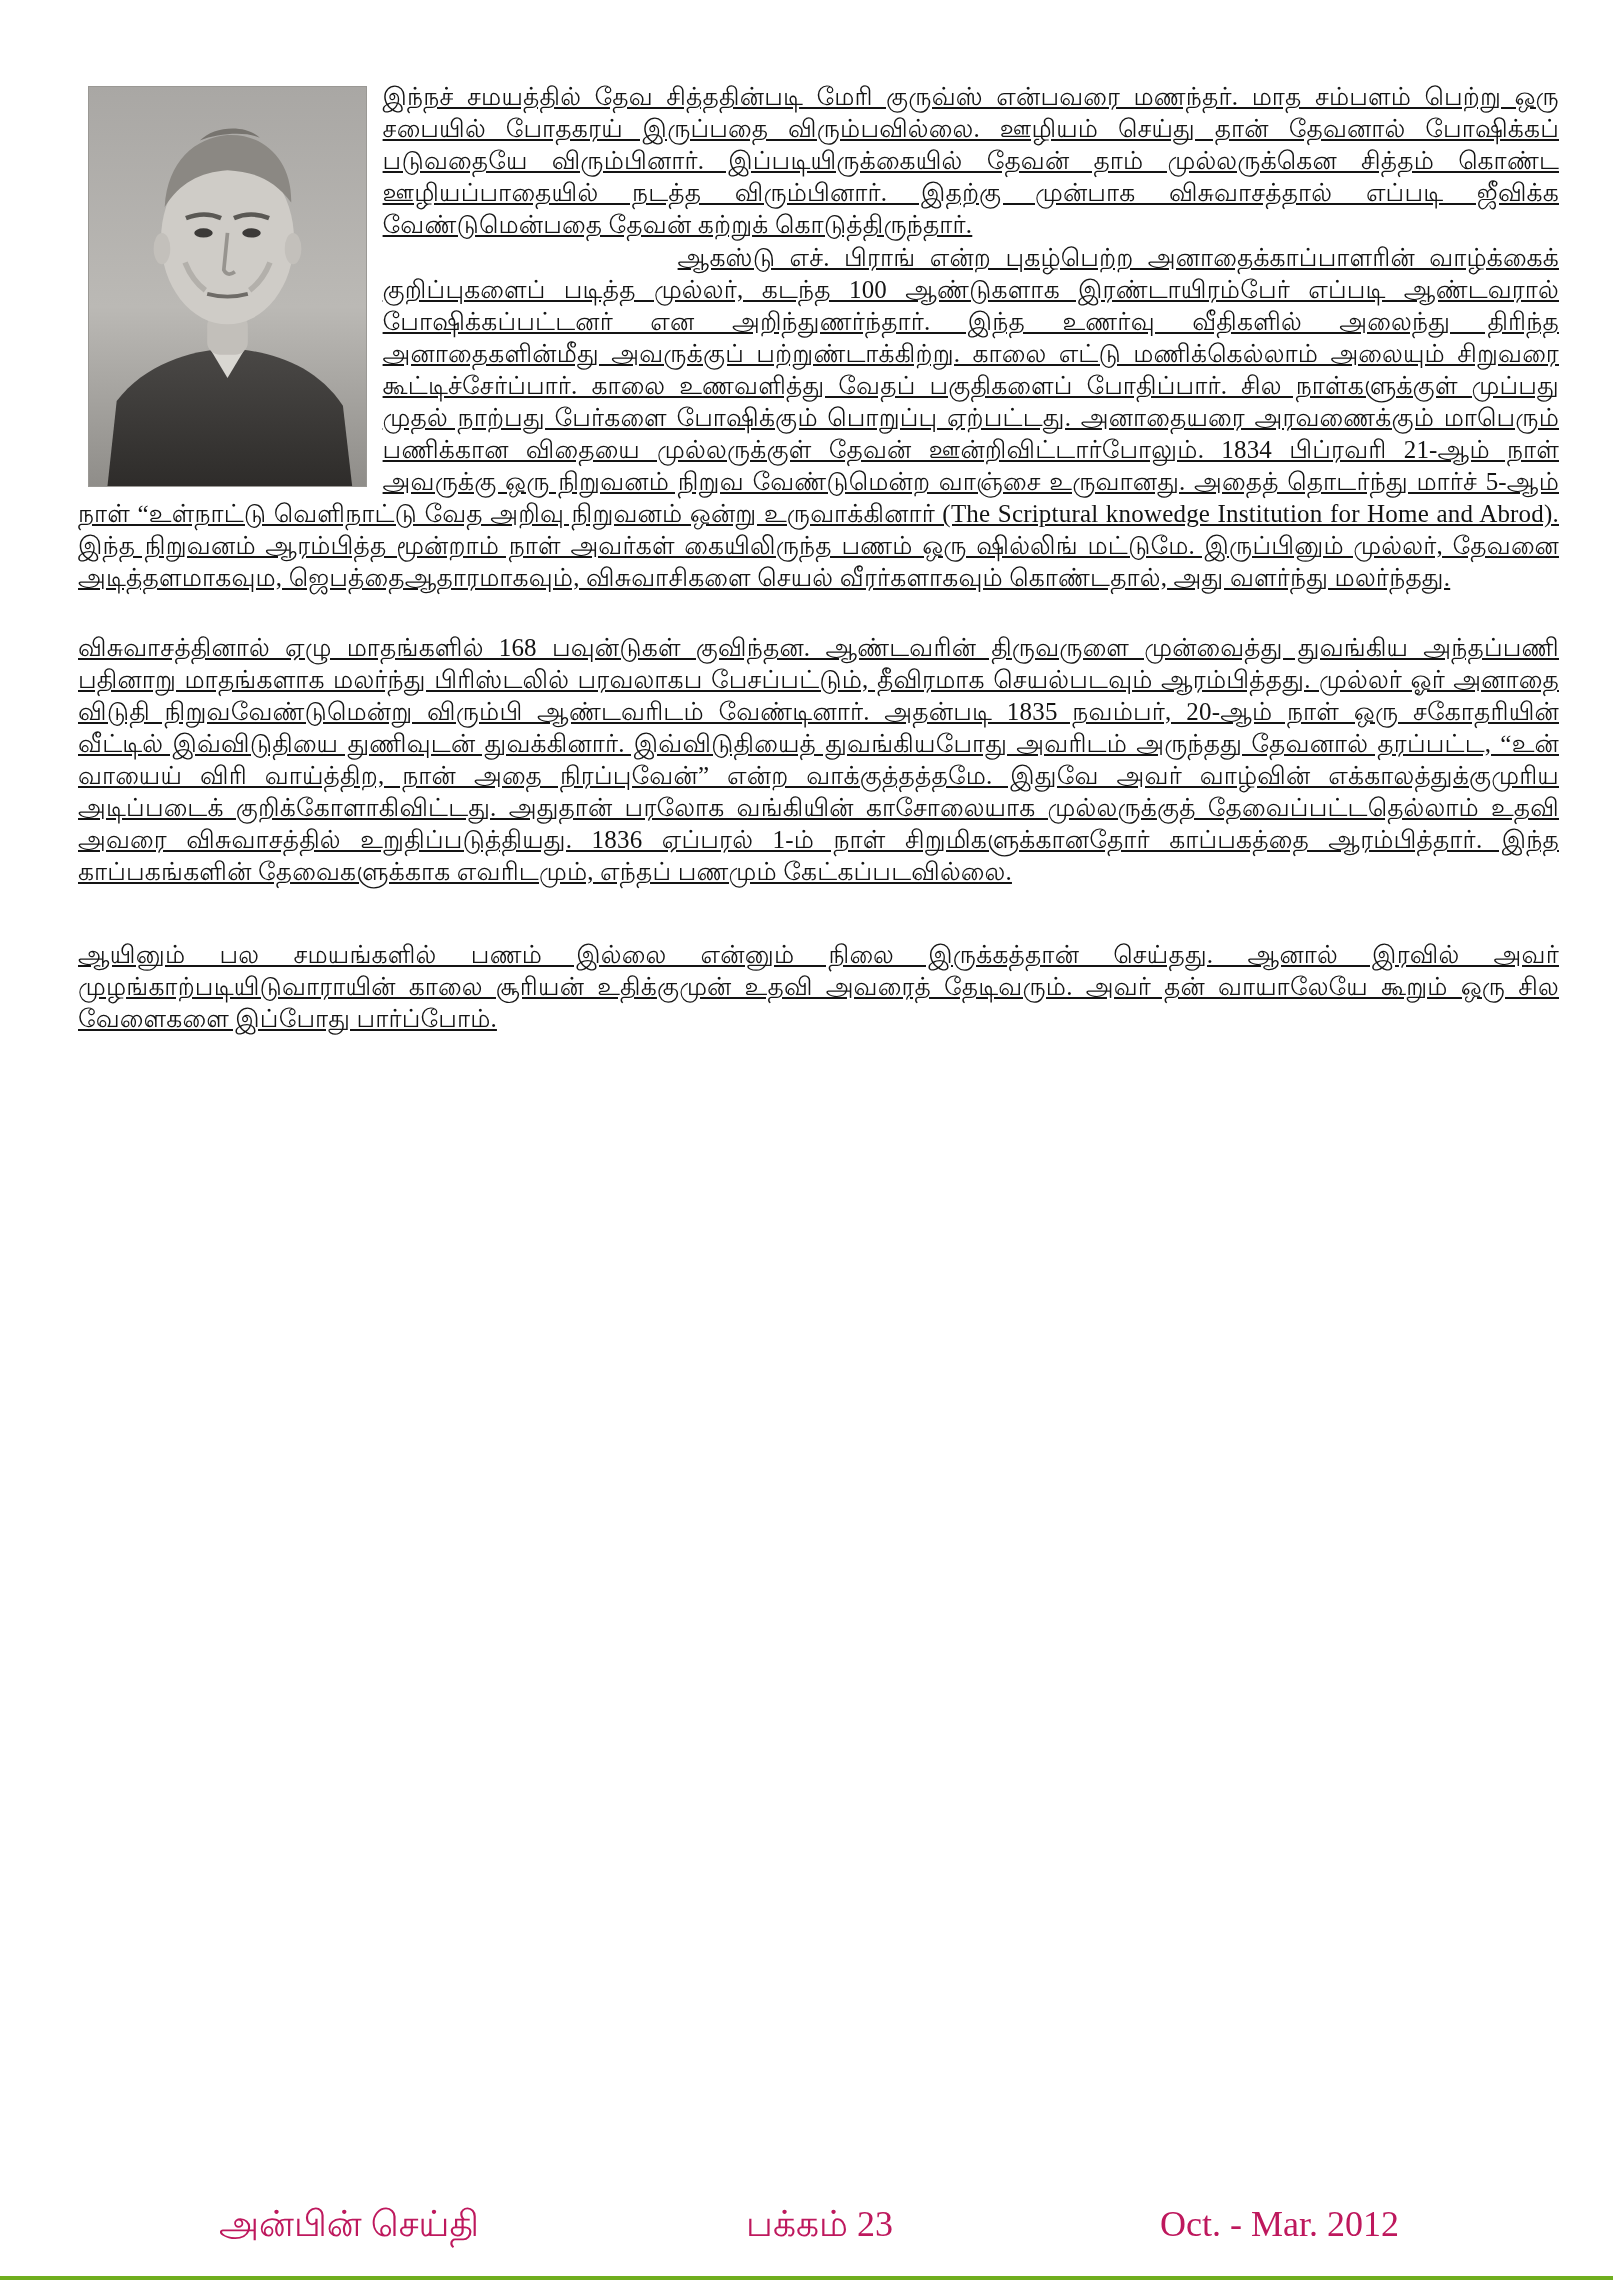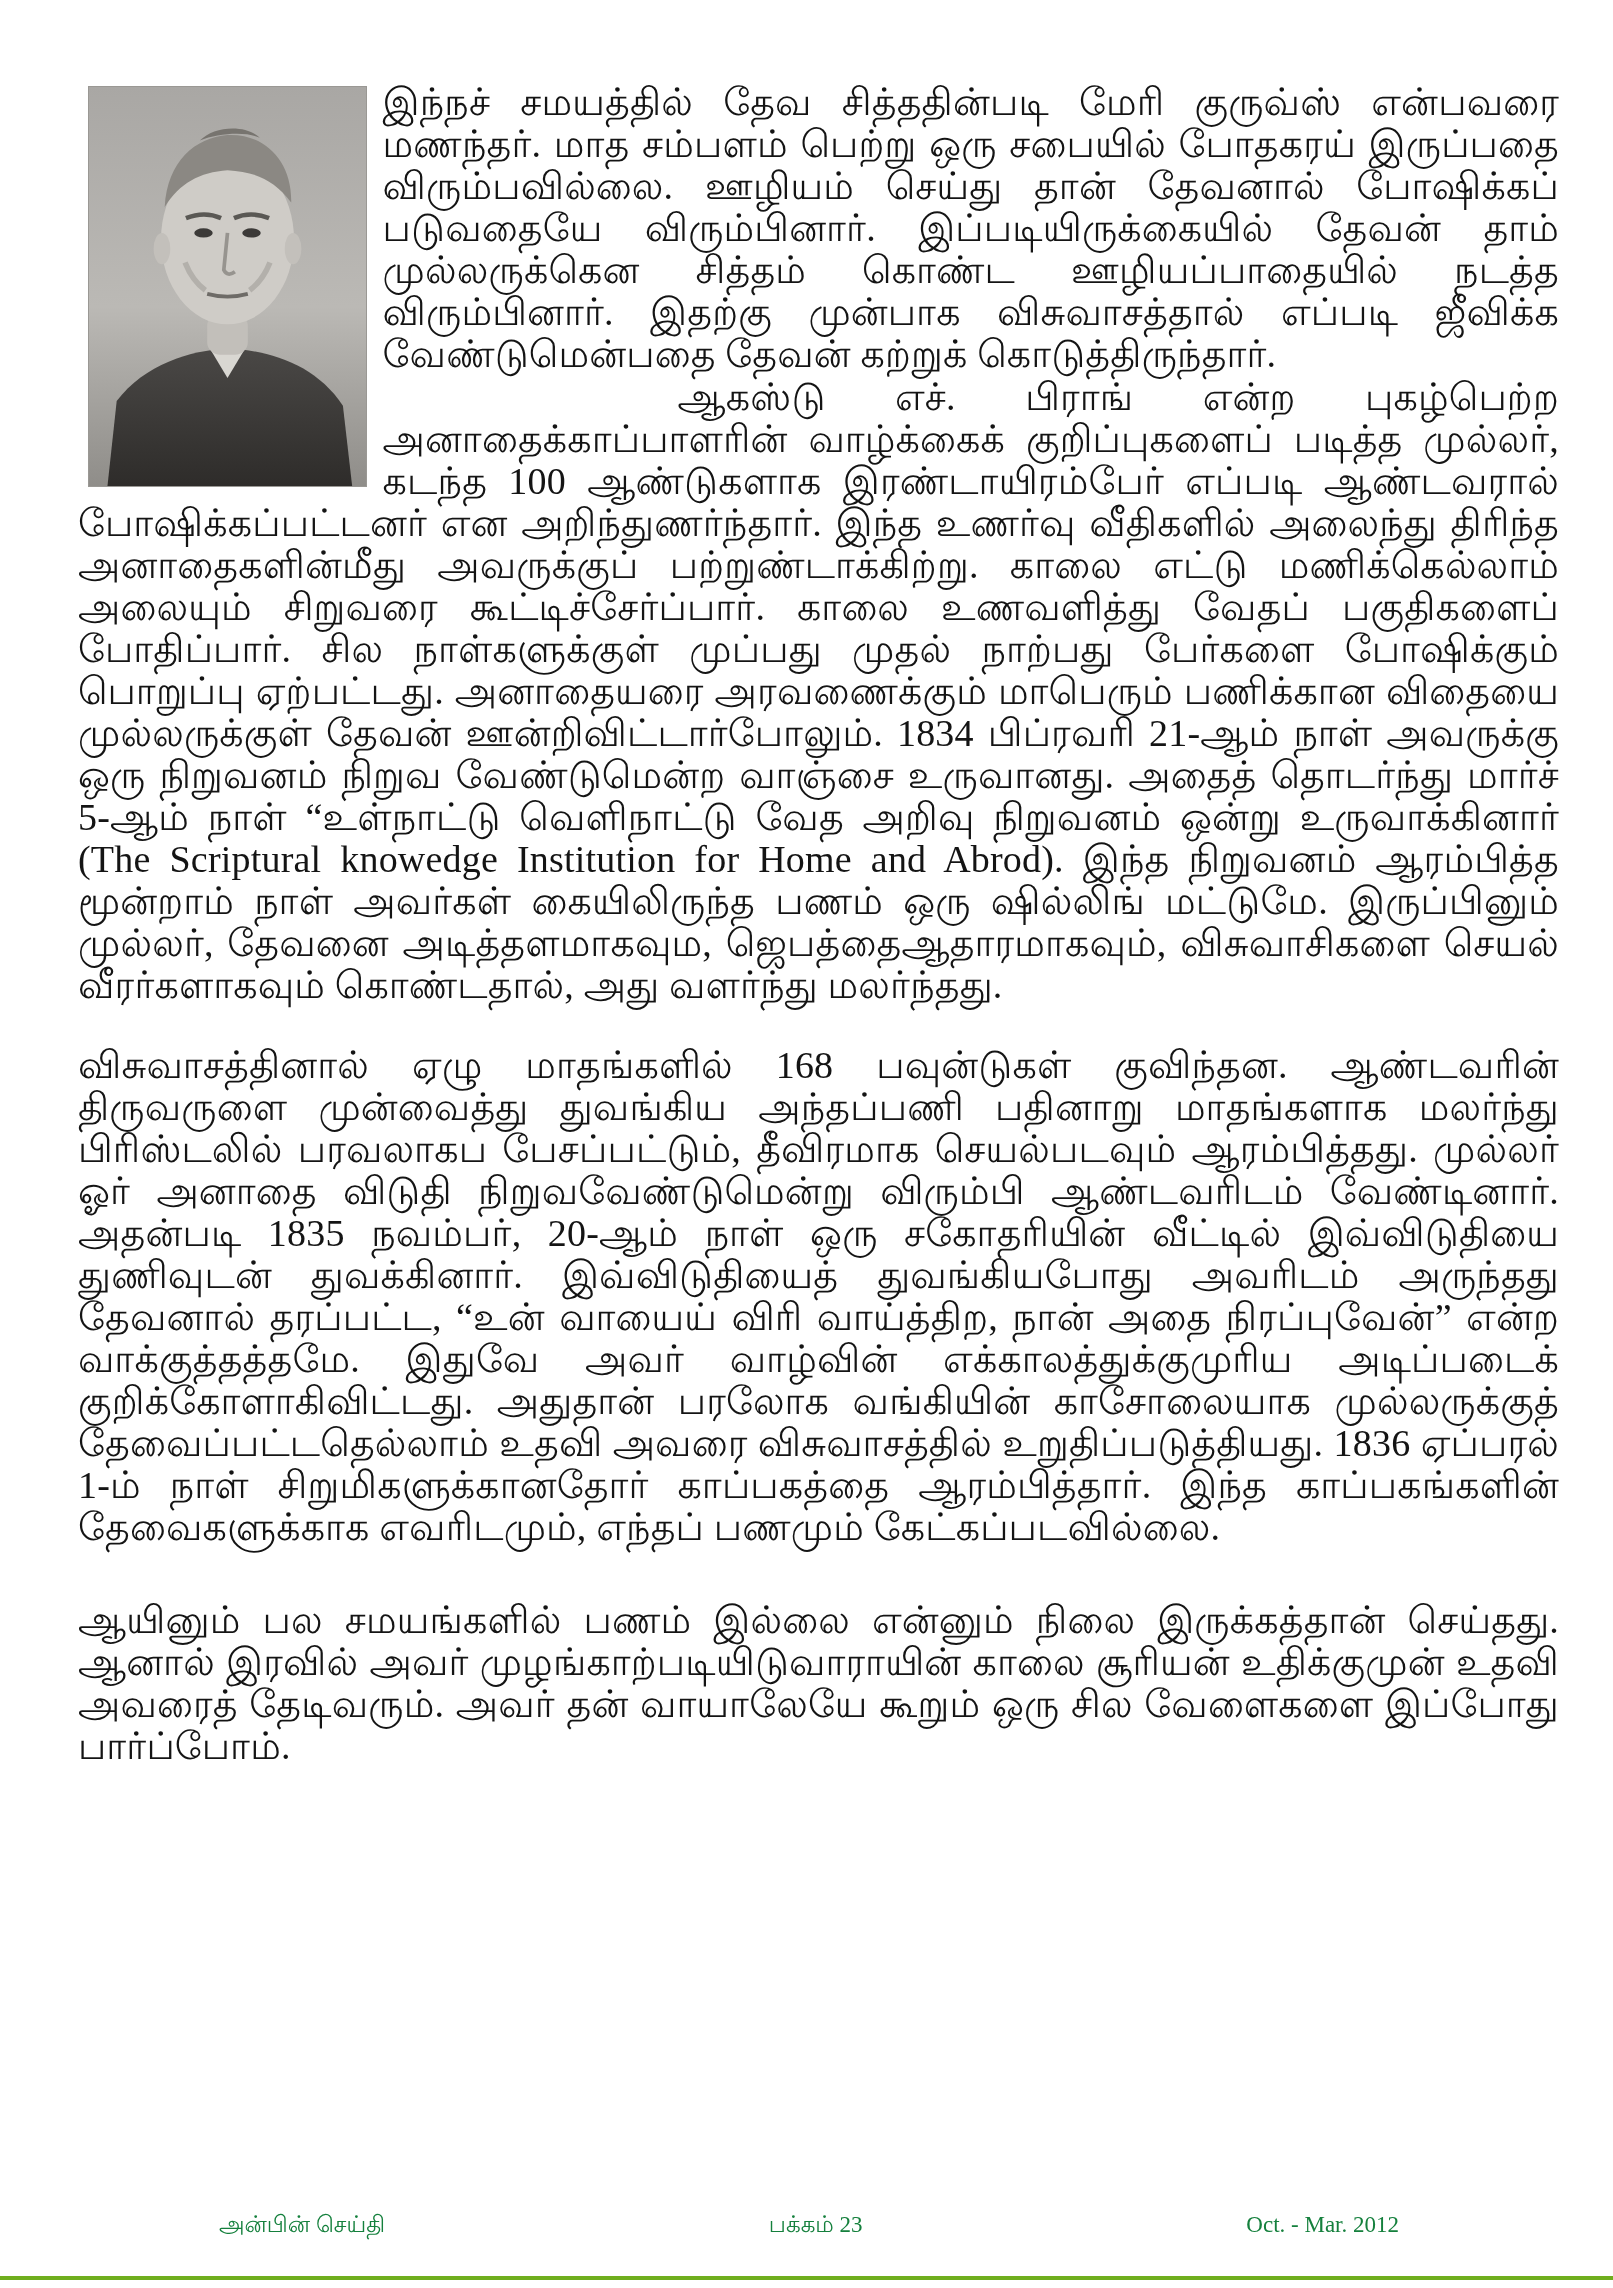--- a/index.html
+++ b/index.html
@@ -26,39 +26,40 @@
     float: left;
     width: 277px;
     height: 399px;
     margin: 5.5px 16.6px 9.2px 11px;
     background: #b4b2af;
     outline: 0.9px solid #9a9894;
   }
   .portrait svg { display: block; width: 100%; height: 100%; }
   p.body-para {
     margin: 0;
-    font-size: 38px;
-    line-height: 42px;
+    font-size: 25px;
+    line-height: 32px;
     text-align: justify;
     letter-spacing: 0.2px;
+    text-decoration: underline;
   }
   p.para-2 { text-indent: 295px; margin-top: 1px; }
   p.para-3 { margin-top: 38px; }
   p.para-4 { margin-top: 51px; }
   .footer {
     position: absolute;
     left: 219px;
     right: 214px;
     bottom: 48px;
     display: flex;
     justify-content: space-between;
     align-items: baseline;
-    font-size: 23px;
+    font-size: 36px;
     line-height: 33px;
-    color: #15803d;
+    color: #be185d;
     gap: 27px;
   }
   .bottom-rule {
     position: absolute;
     left: 0;
     right: 0;
     bottom: 9.2px;
     height: 3.7px;
   }
 </style>

